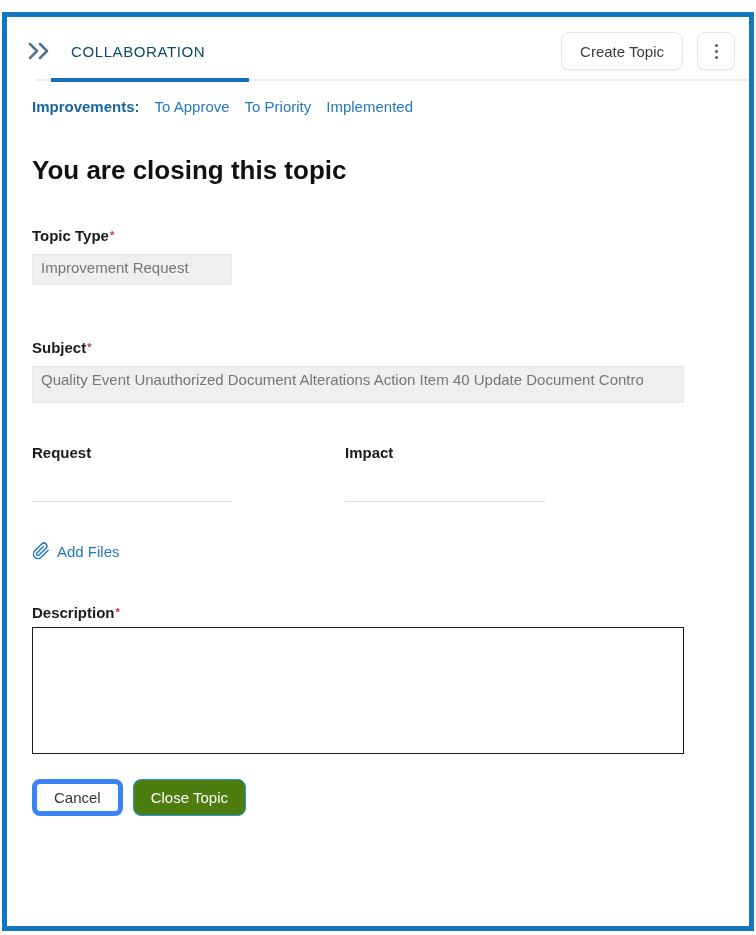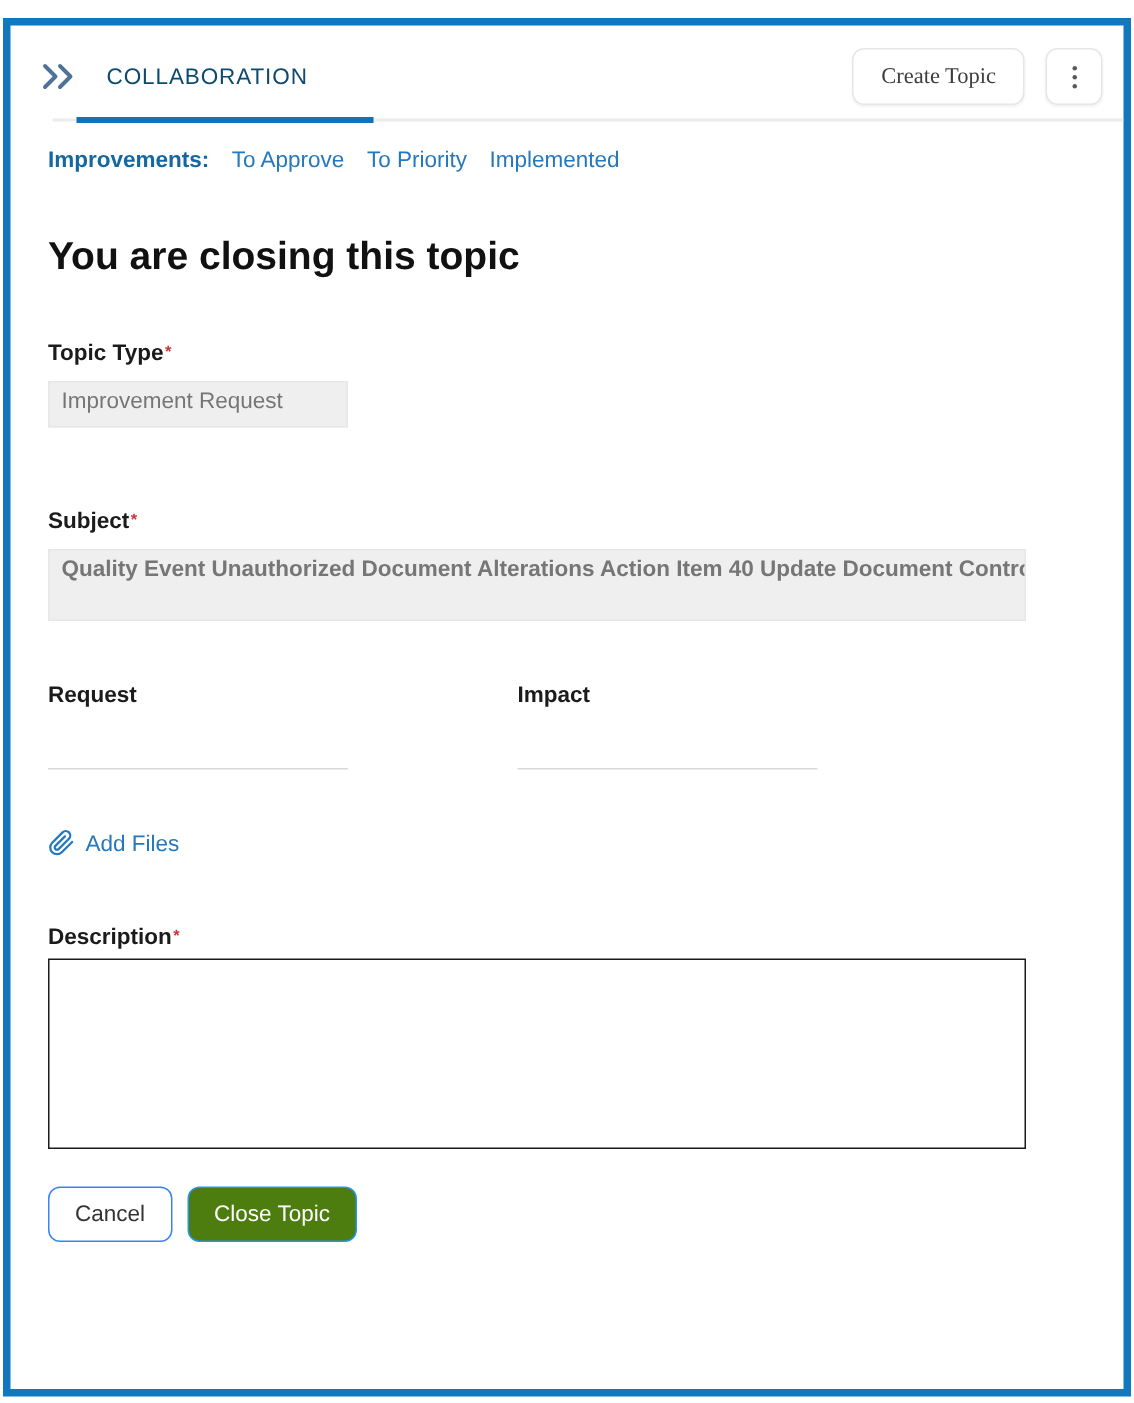--- a/index.html
+++ b/index.html
@@ -37,21 +37,21 @@
     color: #0c4a6e;
   }
   .header-spacer { flex: 1; }
   .btn-light {
     background: #ffffff;
     border: 1px solid #e6e6e6;
     border-radius: 8px;
     height: 38px;
     font-size: 15px;
     color: #3c3c3c;
-    font-family: Liberation Serif, serif;
+    font-family: Liberation Sans, sans-serif;
     box-shadow: 0 1px 2px rgba(0,0,0,0.05);
     cursor: pointer;
   }
   .btn-create { padding: 0 18px; margin-right: 14px; }
   .btn-kebab {
     width: 38px;
     display: flex; align-items: center; justify-content: center;
     padding: 0;
   }
   .kebab-dots { display: flex; flex-direction: column; gap: 3px; }
@@ -121,21 +121,21 @@
     background: transparent;
     border: none;
     border-bottom: 1px solid #d9d9d9;
     font-size: 15px;
     font-family: "Liberation Sans", sans-serif;
     padding: 0;
     outline: none;
   }
   .group-topic-type { margin-top: 40px; }
   .group-subject { margin-top: 53px; }
-  .subject-input { width: 652px; height: 48px; font-weight: bold; }
+  .subject-input { width: 652px; height: 37px; }
   .row-2col { display: flex; margin-top: 40px; }
   .cell-left { width: 313px; }
   .cell-right { width: 200px; }
   .add-files {
     display: inline-flex;
     align-items: center;
     gap: 7px;
     margin-top: 40px;
     color: #2478bd;
     font-size: 15px;
@@ -156,21 +156,21 @@
     background: #ffffff;
   }
   
   .actions {
     display: flex;
     gap: 10px;
     margin: 25px 0 0 25px;
   }
   .btn-cancel {
     background: #ffffff;
-    border: 1px solid #3b82f6;
+    border: 5px solid #3b82f6;
     border-radius: 8px;
     height: 37px;
     padding: 0 17px;
     font-size: 15px;
     color: #333333;
     font-family: "Liberation Sans", sans-serif;
     cursor: pointer;
   }
   .btn-primary {
     background: #4d7c0f;

